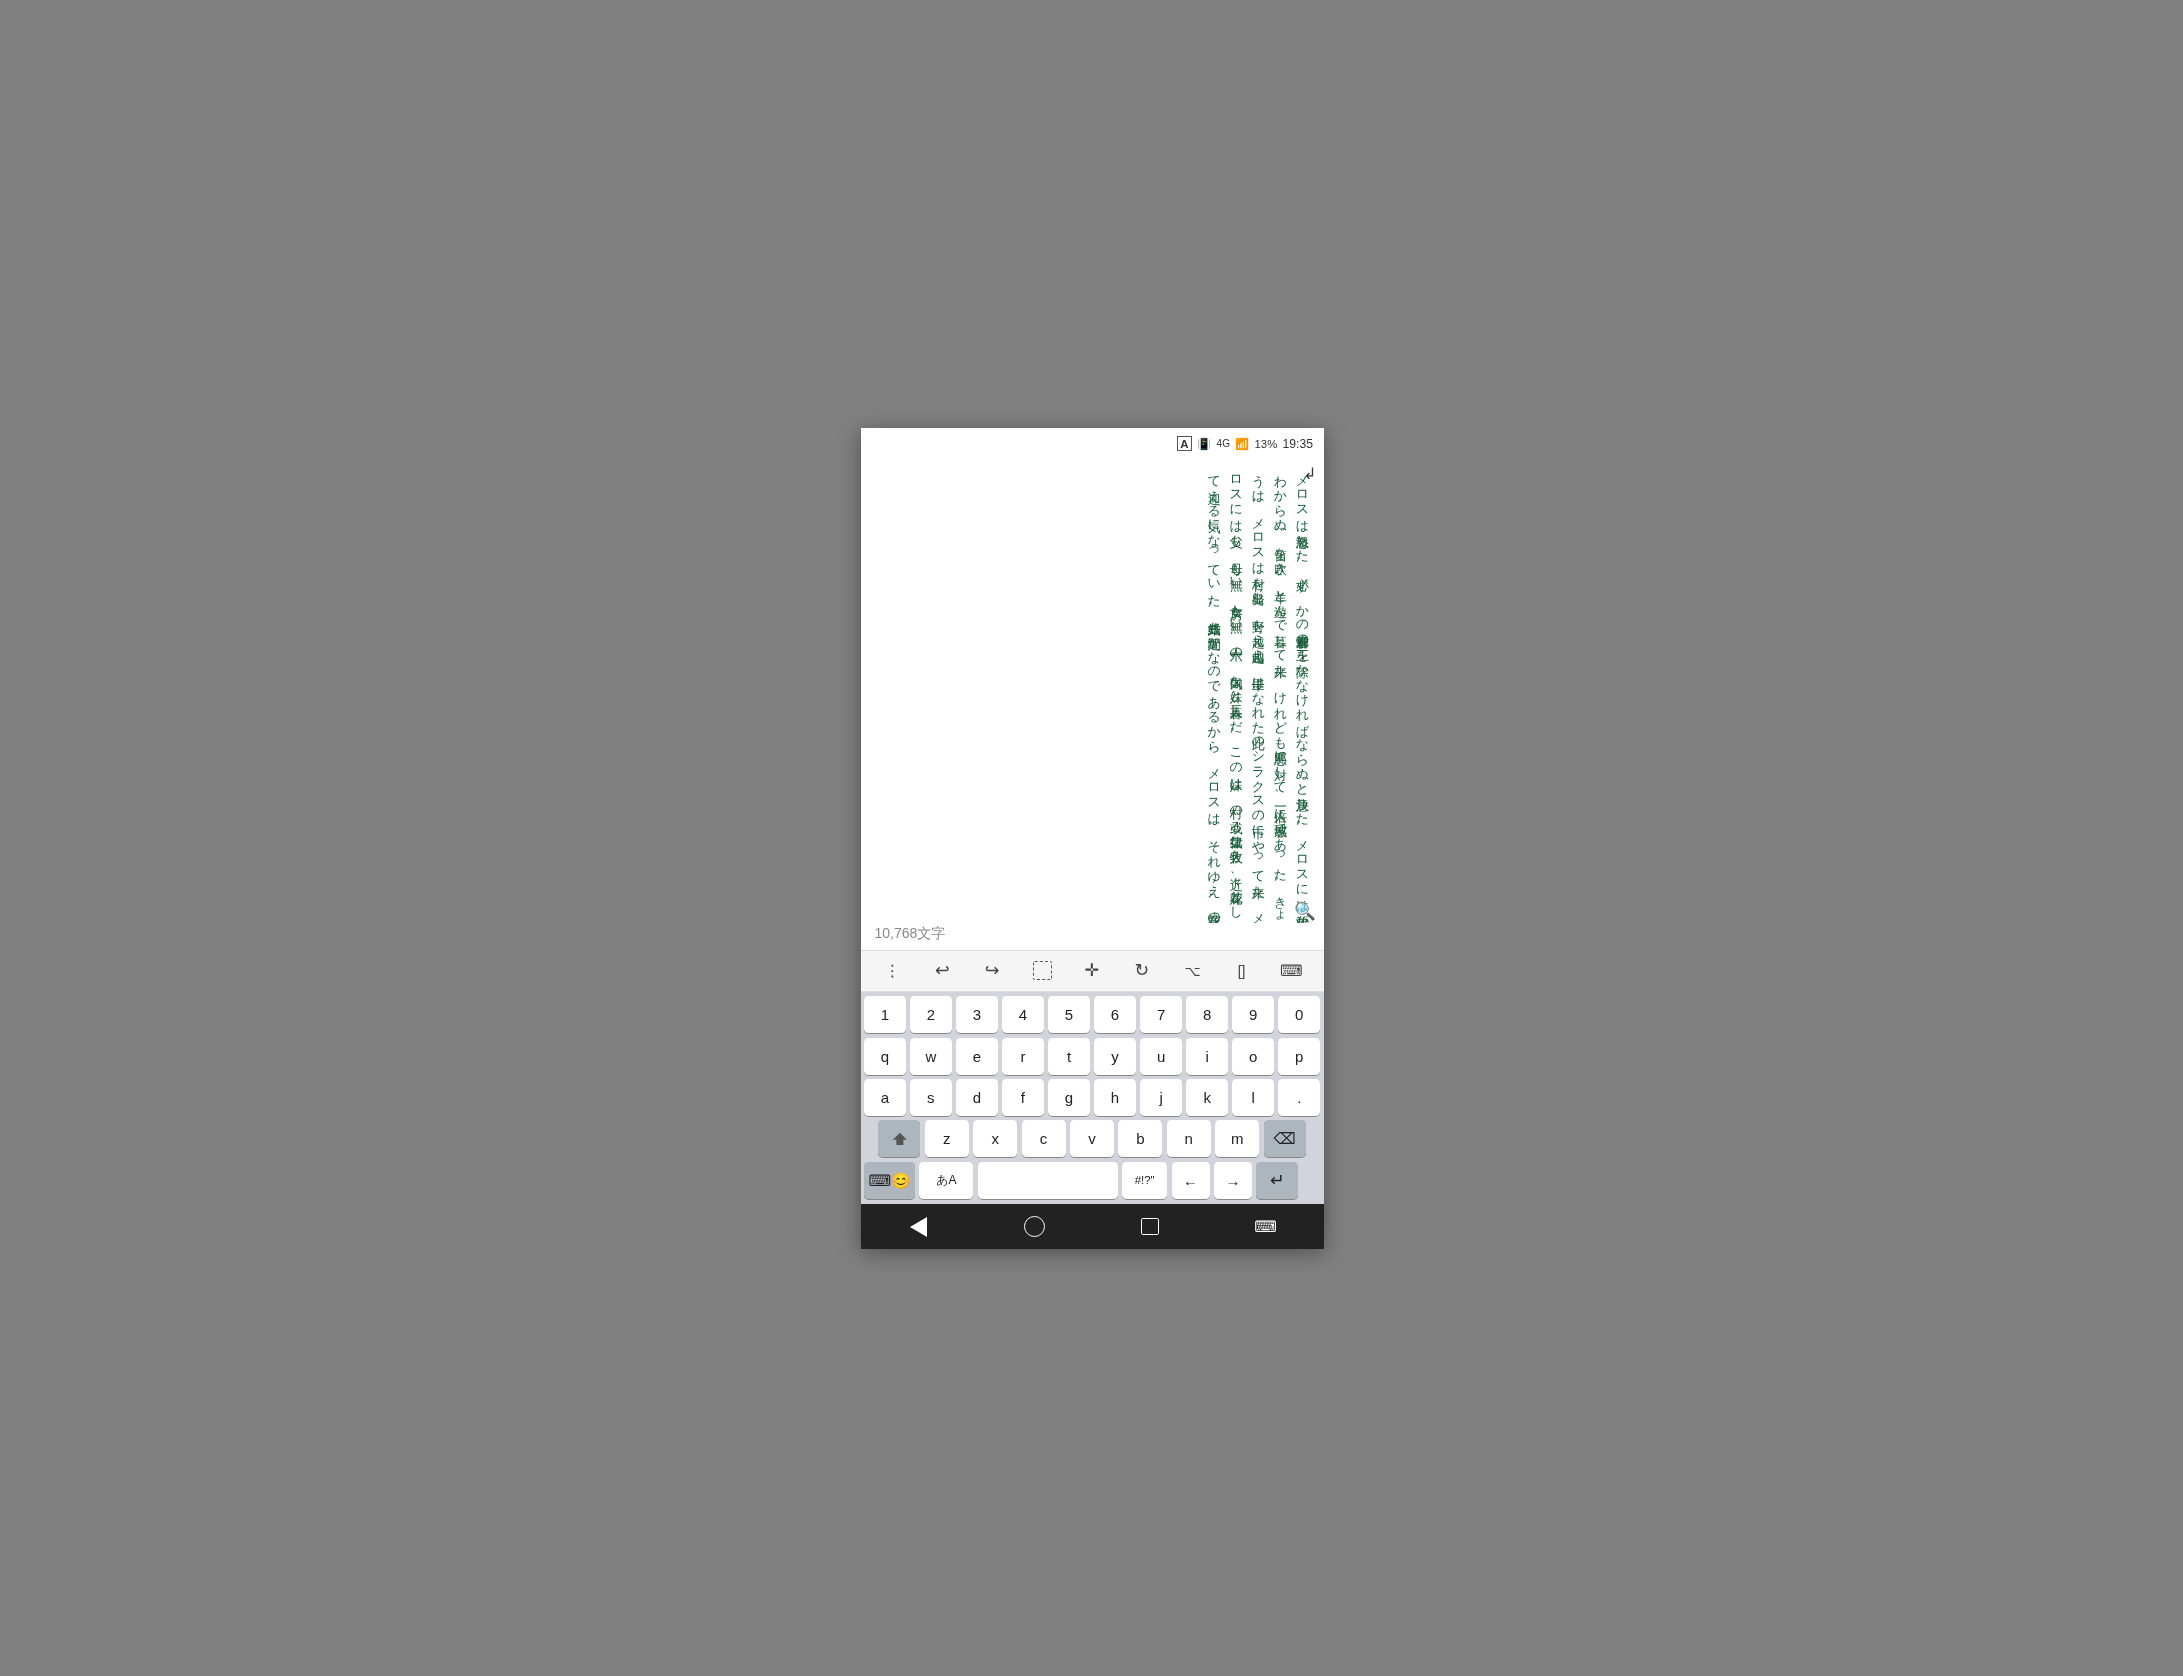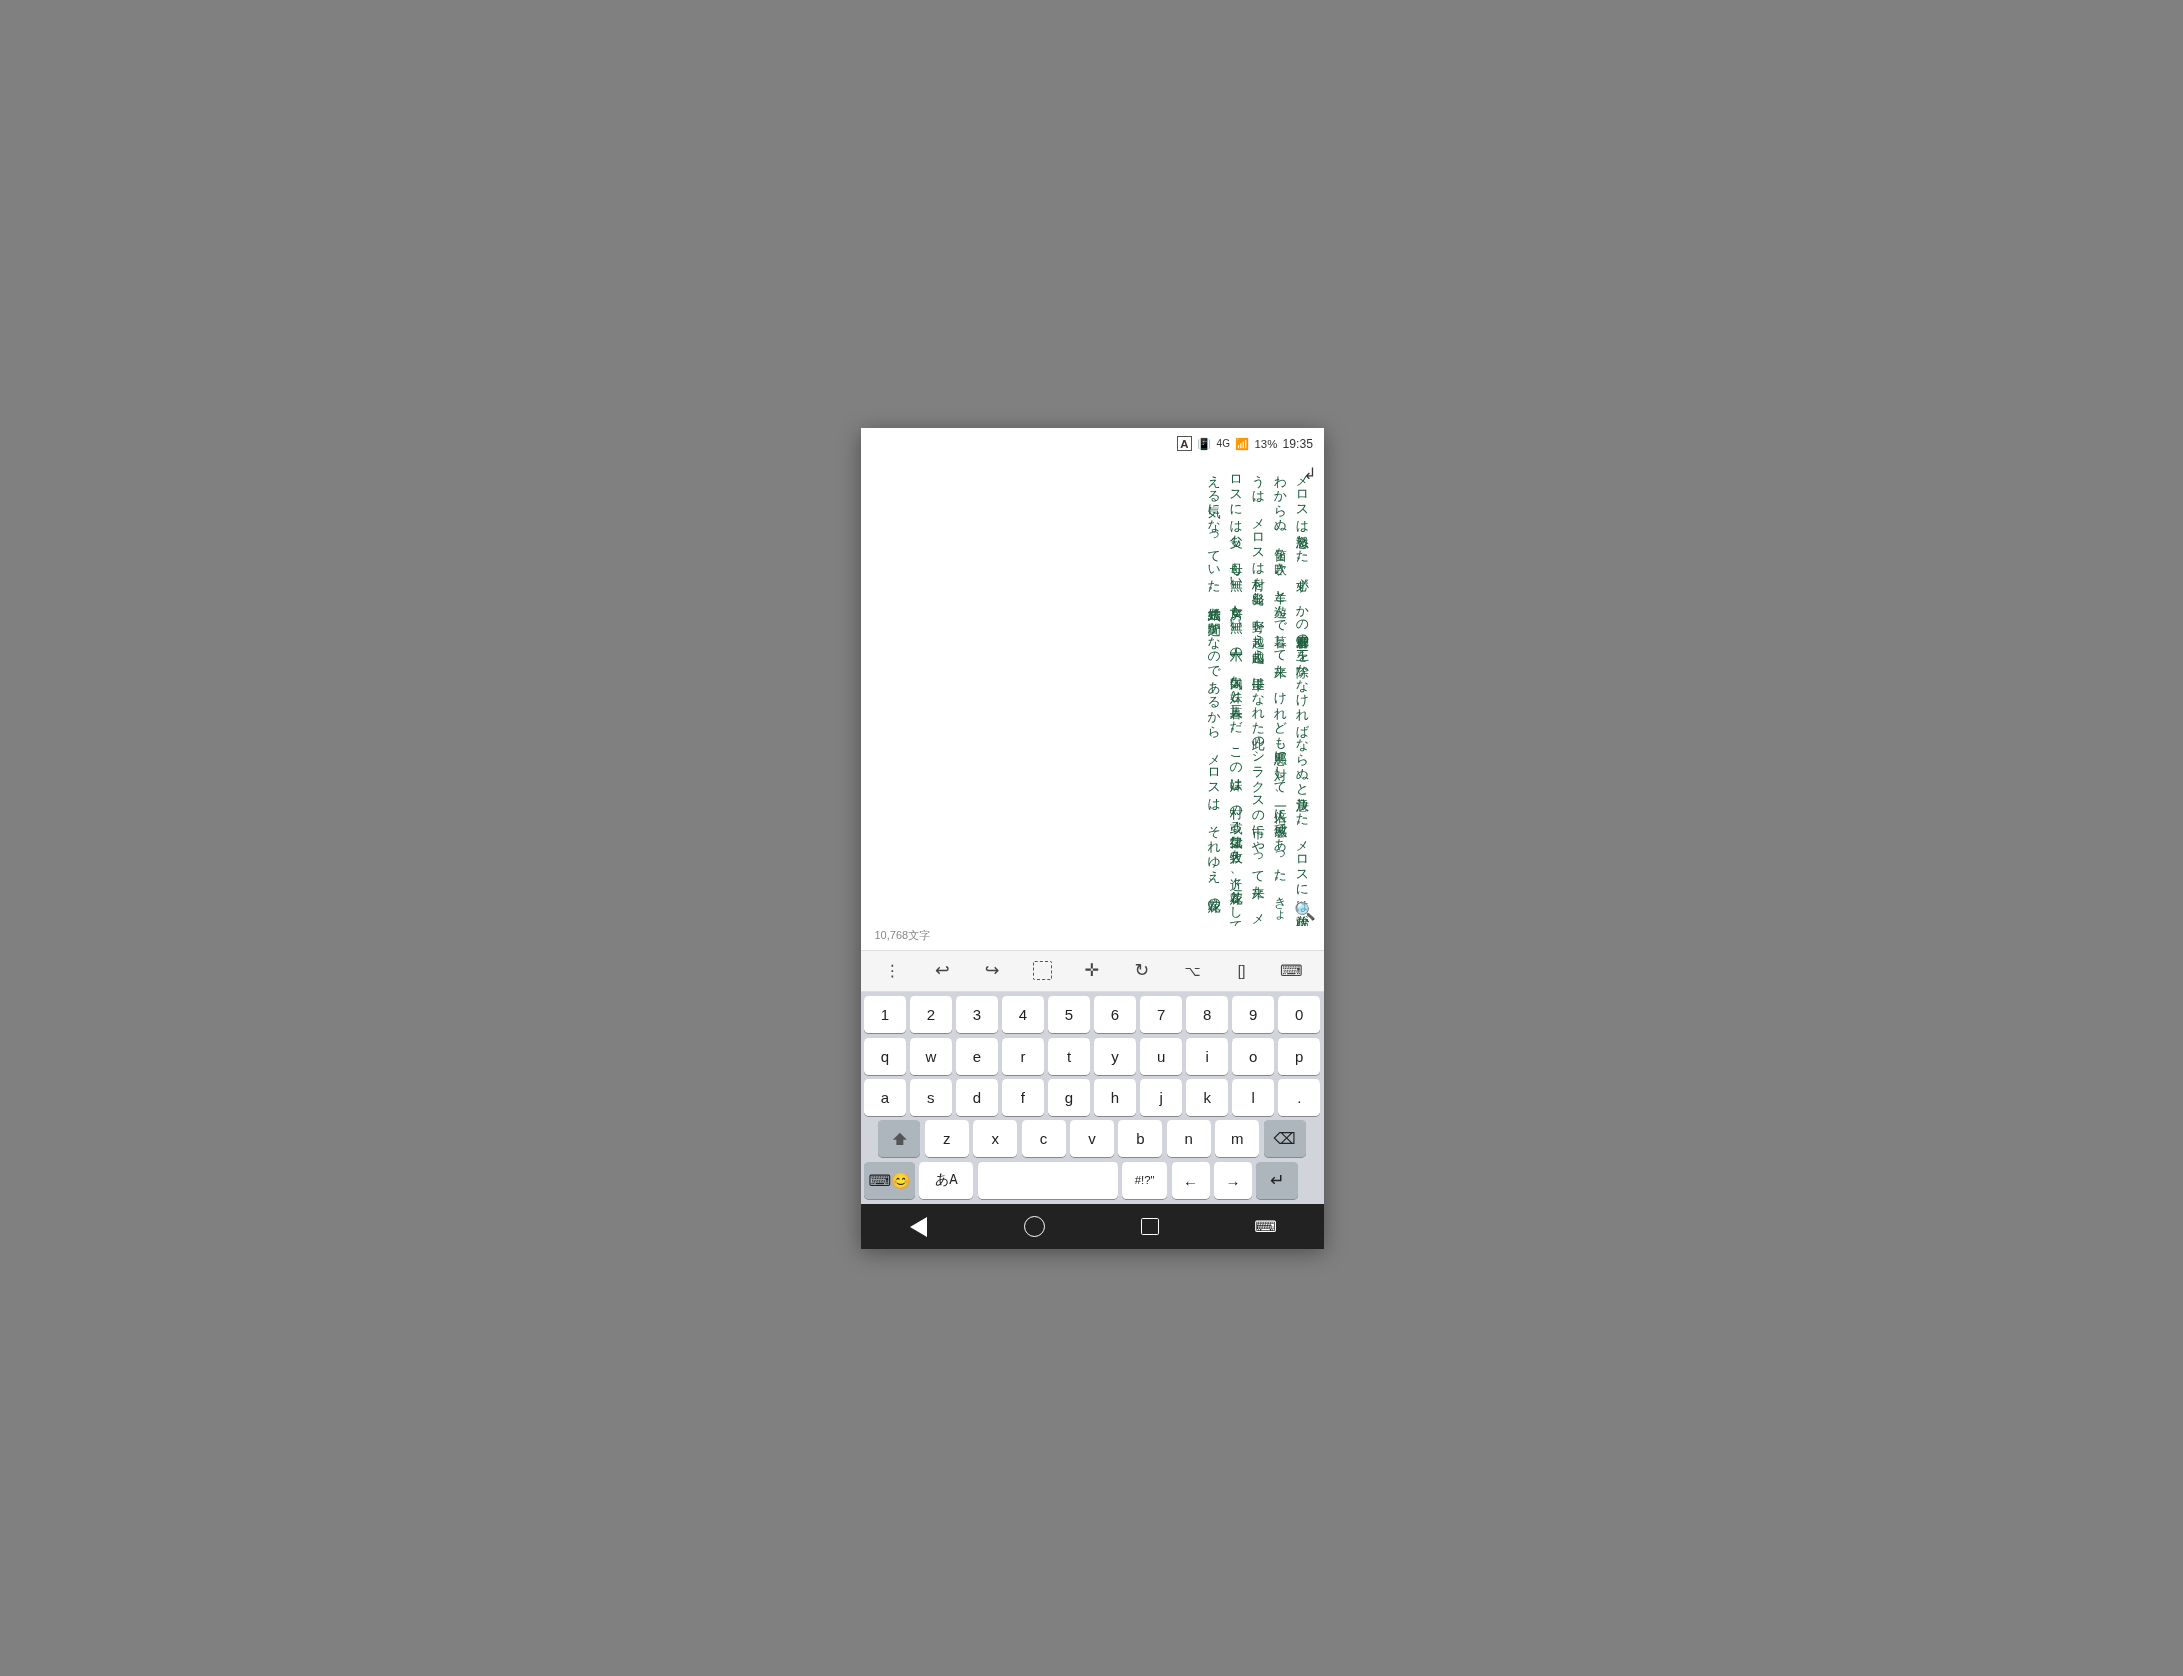--- a/index.html
+++ b/index.html
@@ -64,21 +64,21 @@
       color: #333;
     }
     .search-icon {
       position: absolute;
       bottom: 28px;
       right: 7px;
       font-size: 17.5px;
       color: #1a5c3a;
     }
     .char-count {
-      font-size: 11px;
+      font-size: 14px;
       color: #888;
       padding: 1.7px 7px 3.5px 7px;
       text-align: left;
     }
     
     .editor-toolbar {
       background: #f5f5f5;
       border-top: 0.9px solid #ddd;
       border-bottom: 0.9px solid #ddd;
       height: 42px;
@@ -139,22 +139,21 @@
     .key-symbol {
       font-size: 11.4px;
     }
     
     .keyboard-bottom-row {
       display: flex;
       gap: 4.4px;
       padding: 4.4px 3.5px 5.2px 3.5px;
     }
     .key-lang {
-      font-size: 14px;
-      font-family: Liberation Mono, monospace;
+      font-size: 12px;
     }
     
     .nav-bar {
       background: #222;
       height: 45px;
       display: flex;
       align-items: center;
       justify-content: space-around;
       flex-shrink: 0;
     }

